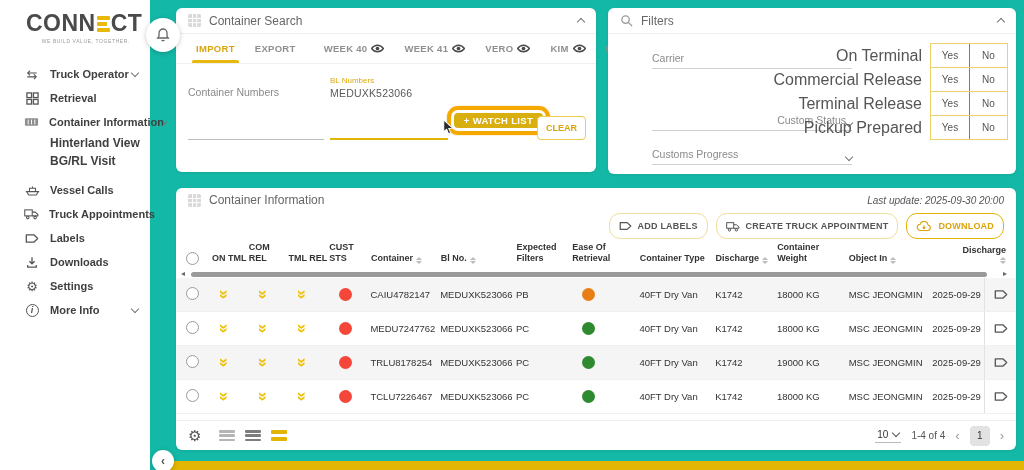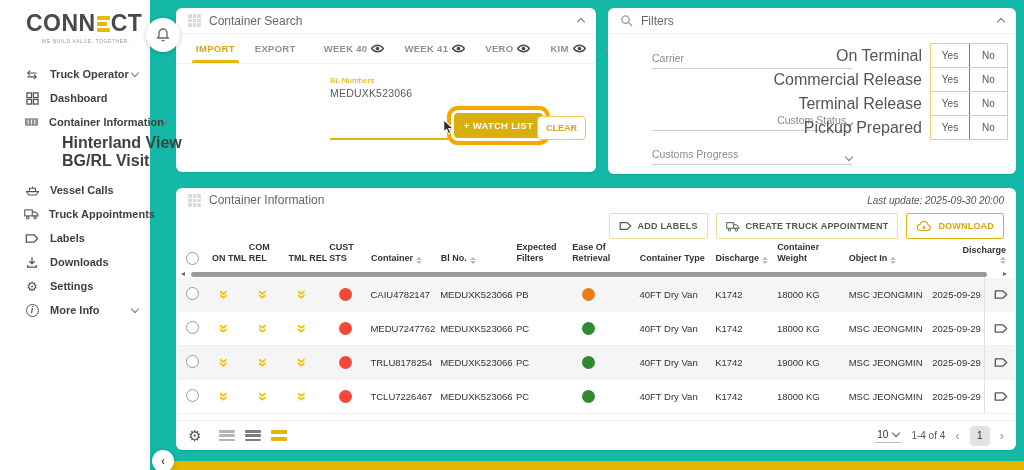--- a/index.html
+++ b/index.html
@@ -15,21 +15,21 @@
   .logo-e i { display:block; height:4px; background:#e8b90c; border-radius:1px; }
   .logo-e i:nth-child(1){ width:13px; }
   .logo-e i:nth-child(2){ width:10px; }
   .logo-e i:nth-child(3){ width:13px; }
   .tagline { font-size:5px; color:#9a9a9a; letter-spacing:.6px; text-align:right; width:104px; margin-top:1px; }
   .nav { margin-top:14px; }
   .nav-item { display:flex; align-items:center; height:24px; padding:0 12px 0 24px; cursor:pointer; }
   .nav-item .nicon { width:16px; display:flex; justify-content:center; margin-right:10px; color:#555; font-size:13px; line-height:1; }
   .nav-item .nlabel { font-size:11px; font-weight:600; color:#3f3f3f; flex:1; white-space:nowrap; }
   .nav-item.sub { padding-left:50px; height:18px; }
-  .nav-item.sub .nlabel { font-size:16px;margin-left:12px; }
+  .nav-item.sub .nlabel { font-size:12px; }
   .chev { width:6px; height:6px; border-right:1.5px solid #777; border-bottom:1.5px solid #777; display:inline-block; }
   .chev.down { transform:rotate(45deg); margin-top:-3px; }
   .chev.up { transform:rotate(-135deg); margin-top:3px; }
   .info-circ { width:13px; height:13px; border:1.3px solid #555; border-radius:50%; font-size:9px; font-style:italic; font-weight:bold; display:flex; align-items:center; justify-content:center; color:#555; }
 
   
   .float-btn { position:absolute; background:#fff; border-radius:50%; box-shadow:0 1px 5px rgba(0,0,0,.22); display:flex; align-items:center; justify-content:center; z-index:5; cursor:pointer; }
   .bell-btn { left:146px; top:18px; width:34px; height:34px; }
   .collapse-btn { left:152px; top:450px; width:22px; height:22px; font-size:12px; color:#555; font-weight:bold; }
 
@@ -50,21 +50,21 @@
   .tab.active:after { content:""; position:absolute; left:6px; right:6px; bottom:0; height:3px; background:#e8b90c; border-radius:2px 2px 0 0; }
   .tab-divider { width:1px; background:#e5e5e5; margin:6px 4px; }
   .tab-scroll { display:flex; align-items:center; padding:0 2px 0 0; margin-left:auto; }
   .search-body { position:relative; height:106px; }
   .field-cn { position:absolute; left:12px; top:10px; width:136px; height:66px; border-bottom:1px solid #bdbdbd; font-size:10.5px; color:#8a8a8a; padding-top:12px; }
   .field-bl { position:absolute; left:154px; top:10px; width:118px; height:66px; border-bottom:2px solid #e3b505; padding-top:2px; }
   .bl-label { font-size:8px; color:#e0a90c; margin-bottom:2px; }
   .bl-value { font-size:10.5px; color:#5a5a5a; letter-spacing:.2px; }
   .clear-btn { position:absolute; right:10px; top:52px; height:24px; padding:0 8px; background:#fff; border:1px solid #eccc4e; border-radius:4px; font-size:9px; font-weight:bold; color:#d9a50b; display:flex; align-items:center; cursor:pointer; }
   .watch-ring { position:absolute; right:46px; top:42px; border:4px solid #f5a800; border-radius:11px; background:#fff; padding:3px; box-shadow:0 0 0 1px rgba(245,168,0,.15); }
-  .watch-btn { height:25px; padding:0 10px; background:#d9ae0f; border:none; border-radius:4px; font-size:9.5px; font-weight:bold; color:#fff; letter-spacing:.3px; display:flex; align-items:center; cursor:pointer; font-family:"Liberation Sans",sans-serif; }
+  .watch-btn { height:15px; padding:0 10px; background:#d9ae0f; border:none; border-radius:4px; font-size:9.5px; font-weight:bold; color:#fff; letter-spacing:.3px; display:flex; align-items:center; cursor:pointer; font-family:"Liberation Sans",sans-serif; }
   .cursor-ic { position:absolute; left:-9px; top:9px; }
 
   
   .filters-card { left:608px; top:8px; width:408px; height:166px; }
   .filters-body { position:relative; height:138px; }
   .f-input { position:absolute; left:14px; width:200px; border-bottom:1px solid #cfcfcf; font-size:10.5px; color:#8a8a8a; padding-bottom:4px; display:flex; align-items:flex-end;margin-left:30px; }
   .f-input .ph { flex:1; }
   .f-carrier { top:18px; }
   .f-object { top:50px; }
   .f-cstatus { top:80px;text-align:right; }
@@ -74,21 +74,21 @@
   .toggle-label { font-size:16px; color:#555; margin-right:8px; white-space:nowrap; }
   .yn-group { display:flex; border:1px solid #ecd06b; margin-top:-1px; }
   .yn { width:38px; height:23px; display:flex; align-items:center; justify-content:center; font-size:10px; color:#555; cursor:pointer; background:#fff; }
   .yn + .yn { border-left:1px solid #8b5cf6; }
 
   
   .table-card { left:176px; top:188px; width:840px; height:262px; display:flex; flex-direction:column; }
   .tc-head { height:24px; display:flex; align-items:center; padding:0 12px; }
   .last-update { font-size:10px; font-style:italic; color:#555; margin-left:auto; }
   .actions { height:28px; display:flex; align-items:center; justify-content:flex-end; gap:8px; padding:0 12px; }
-  .act-btn { height:24px; display:flex; align-items:center; gap:6px; padding:12px 9px; background:#fff; border:1px solid #eedf9e; border-radius:2px; font-size:9px; font-weight:bold; color:#555; letter-spacing:.2px; cursor:pointer; }
+  .act-btn { height:24px; display:flex; align-items:center; gap:6px; padding:12px 9px; background:#fff; border:1px solid #eedf9e; border-radius:11px; font-size:9px; font-weight:bold; color:#555; letter-spacing:.2px; cursor:pointer; }
   .act-btn.download { border-color:#e3b505; color:#d9a50b; }
   .thead { display:flex; align-items:flex-end; padding:2px 10px 6px 10px; position:relative; }
   .th { font-size:9px; font-weight:bold; color:#333; line-height:1.25; display:flex; align-items:flex-end; }
   .sort { display:inline-flex; flex-direction:column; gap:1px; margin-left:3px; margin-bottom:1px; }
   .sort i { width:0; height:0; border-left:3px solid transparent; border-right:3px solid transparent; }
   .sort .up { border-bottom:3.5px solid #bbb; }
   .sort .dn { border-top:3.5px solid #bbb; }
   .hscroll { position:relative; height:7px; margin:0 3px; }
   .hscroll .bar { position:absolute; left:12px; right:26px; top:1px; height:5px; background:#9a9a9a; border-radius:3px; }
   .hscroll .arr { position:absolute; top:-2px; font-size:8px; color:#666; }
@@ -150,21 +150,21 @@
         <span class="nicon">
           <svg width="13" height="13" viewBox="0 0 14 14">
               <g fill="none" stroke="#555" stroke-width="1.4">
                 <rect x="1" y="1" width="5" height="5"></rect>
                 <rect x="8" y="1" width="5" height="5"></rect>
                 <rect x="1" y="8" width="5" height="5"></rect>
                 <rect x="8" y="8" width="5" height="5"></rect>
               </g>
             </svg>
         </span>
-        <span class="nlabel">Dashboard</span>
+        <span class="nlabel">Retrieval</span>
       </div>
       <div class="nav-item">
         <span class="nicon">
           <svg width="15" height="12" viewBox="0 0 16 12">
               <rect x="1" y="2" width="14" height="8" rx="1" fill="#8f8f8f"></rect>
               <path d="M4.5 3.5 v5 M8 3.5 v5 M11.5 3.5 v5" stroke="#fff" stroke-width="1"></path>
             </svg>
         </span>
         <span class="nlabel">Container Information</span>
         <span class="chev up"></span>
@@ -298,20 +298,23 @@
           </span>
       </div>
       <div class="tab" style="padding-right:0;">
         <span>INI</span>
       </div>
       <div class="tab-scroll">
         <span class="chev" style="transform:rotate(-45deg);"></span>
       </div>
     </div>
     <div class="search-body">
+      <div class="field-cn">
+        <span>Container Numbers</span>
+      </div>
       <div class="field-bl">
         <div class="bl-label">BL Numbers</div>
         <div class="bl-value">MEDUXK523066</div>
       </div>
       <div class="watch-ring">
         <button class="watch-btn">+ WATCH LIST</button>
         <span class="cursor-ic">
           <svg width="12" height="17" viewBox="0 0 12 18">
               <path d="M1.5 1 L1.5 13.5 L4.6 10.9 L6.6 15.7 L8.9 14.7 L6.8 10 L11 9.7 Z" fill="#2b2b2b" stroke="#fff" stroke-width="1.1"></path>
             </svg>

